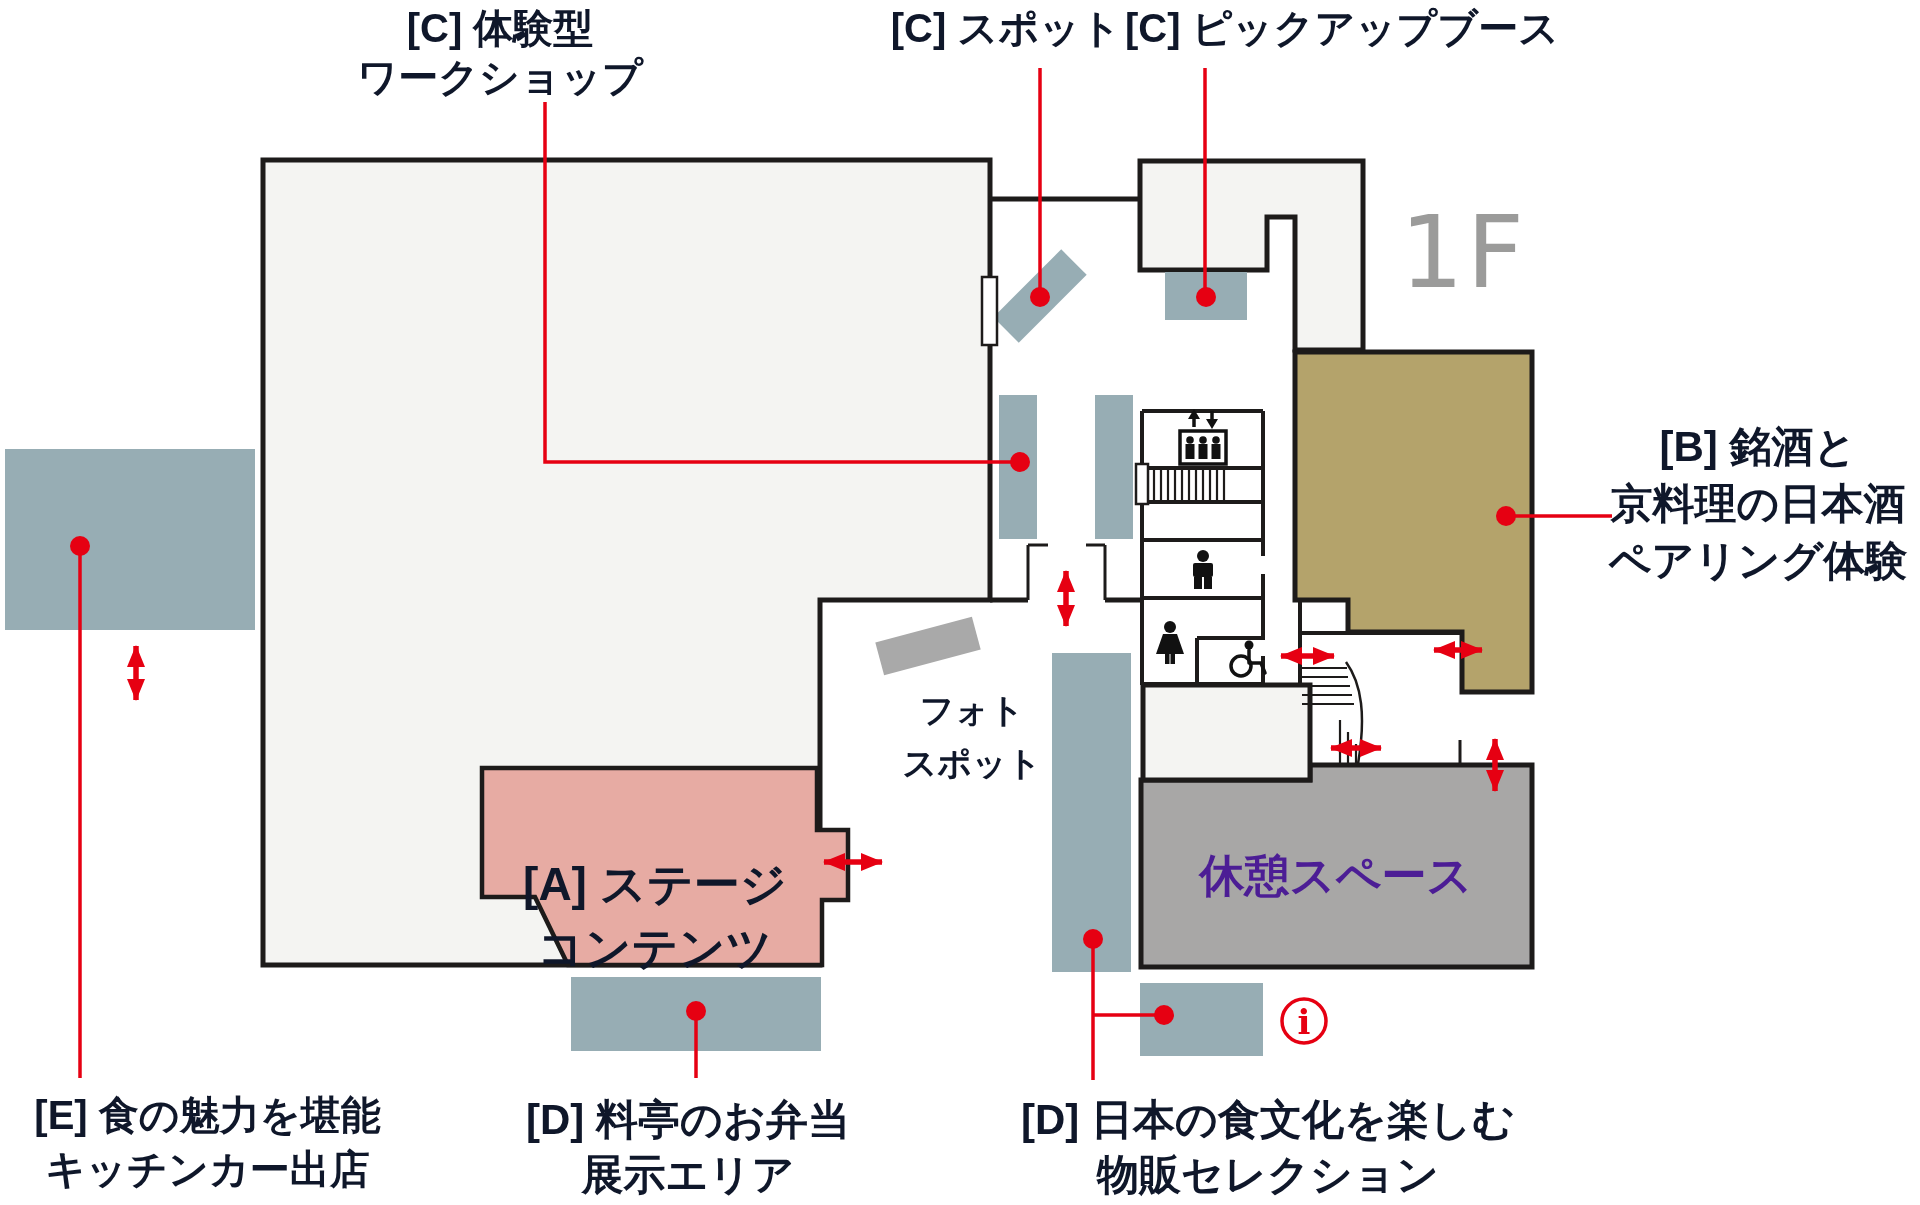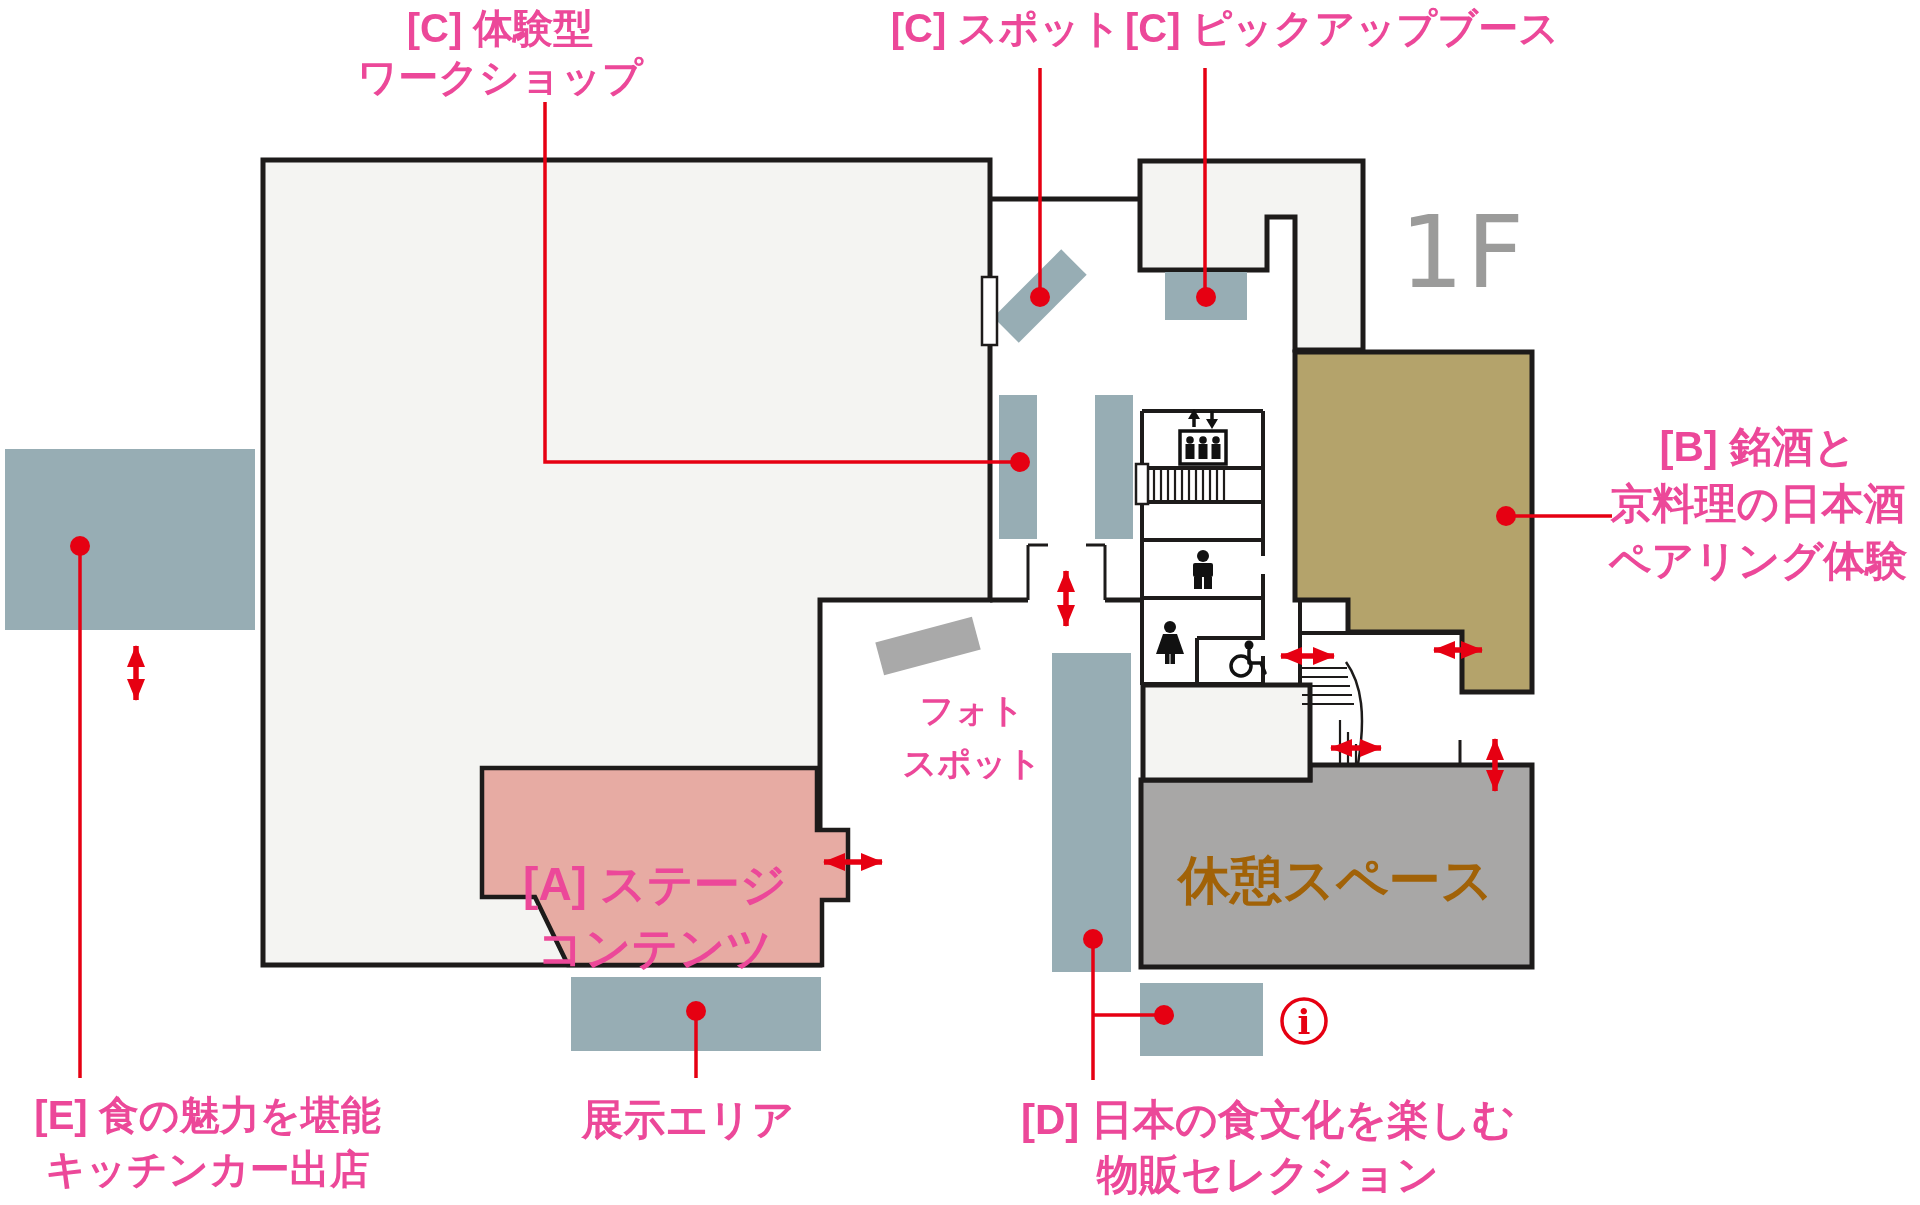--- a/index.html
+++ b/index.html
@@ -7,21 +7,21 @@
          font-family:"Liberation Sans","DejaVu Sans",sans-serif;}
   svg{position:absolute;left:0;top:0;}
   .room{fill:#f4f4f2;stroke:#1d1b1a;stroke-width:5;}
   .wall{stroke:#1d1b1a;fill:none;}
   .booth{fill:#97adb4;}
   .redline{stroke:#e60012;stroke-width:3.5;fill:none;}
   .reddot{fill:#e60012;}
   .arrow{stroke:#e60012;stroke-width:5.5;fill:none;}
   .hatch{stroke:#1d1b1a;stroke-width:2.2;}
   .icon{fill:#111111;}
-  .lbl{position:absolute;color:#ec4899;font-weight:700;text-align:center;white-space:nowrap;}
+  .lbl{position:absolute;color:#0f172a;font-weight:700;text-align:center;white-space:nowrap;}
   .lbl div{white-space:nowrap;}
   #floor-ind{position:absolute;color:#9b9b9a;font-weight:400;font-size:100px;letter-spacing:3px;
              font-family:"DejaVu Sans","Liberation Sans",sans-serif;line-height:100px;}
 </style>
 </head>
 <body>
 
 <div id="stage">
 
 <svg width="1920" height="1205" viewBox="0 0 1920 1205">
@@ -198,30 +198,31 @@
 <div class="lbl" style="left:455px;top:808px;width:400px;font-size:46px;line-height:64px;margin-top:44px;">
   <div>[A] ステージ</div>
   <div>コンテンツ</div>
 </div>
 
 <div class="lbl" style="left:842px;top:684px;width:260px;font-size:34px;line-height:53px;text-align:center;">
   <div>フォト</div>
   <div>スポット</div>
 </div>
 
-<div class="lbl" style="left:1136px;top:846px;width:400px;font-size:52px;color:#a16207;">
+<div class="lbl" style="left:1136px;top:846px;width:400px;font-size:45px;color:#4c1d95;">
   <div>休憩スペース</div>
 </div>
 
 <div class="lbl" style="left:0px;top:1088px;width:415px;font-size:40px;line-height:54px;">
   <div>[E] 食の魅力を堪能</div>
   <div>キッチンカー出店</div>
 </div>
 
 <div class="lbl" style="left:478px;top:1092px;width:420px;font-size:42px;line-height:55px;">
+  <div>[D] 料亭のお弁当</div>
   <div>展示エリア</div>
 </div>
 
 <div class="lbl" style="left:958px;top:1092px;width:620px;font-size:42px;line-height:55px;">
   <div>[D] 日本の食文化を楽しむ</div>
   <div>物販セレクション</div>
 </div>
 
 <div id="floor-ind" style="left:1400px;top:203px;">1F</div>
 

